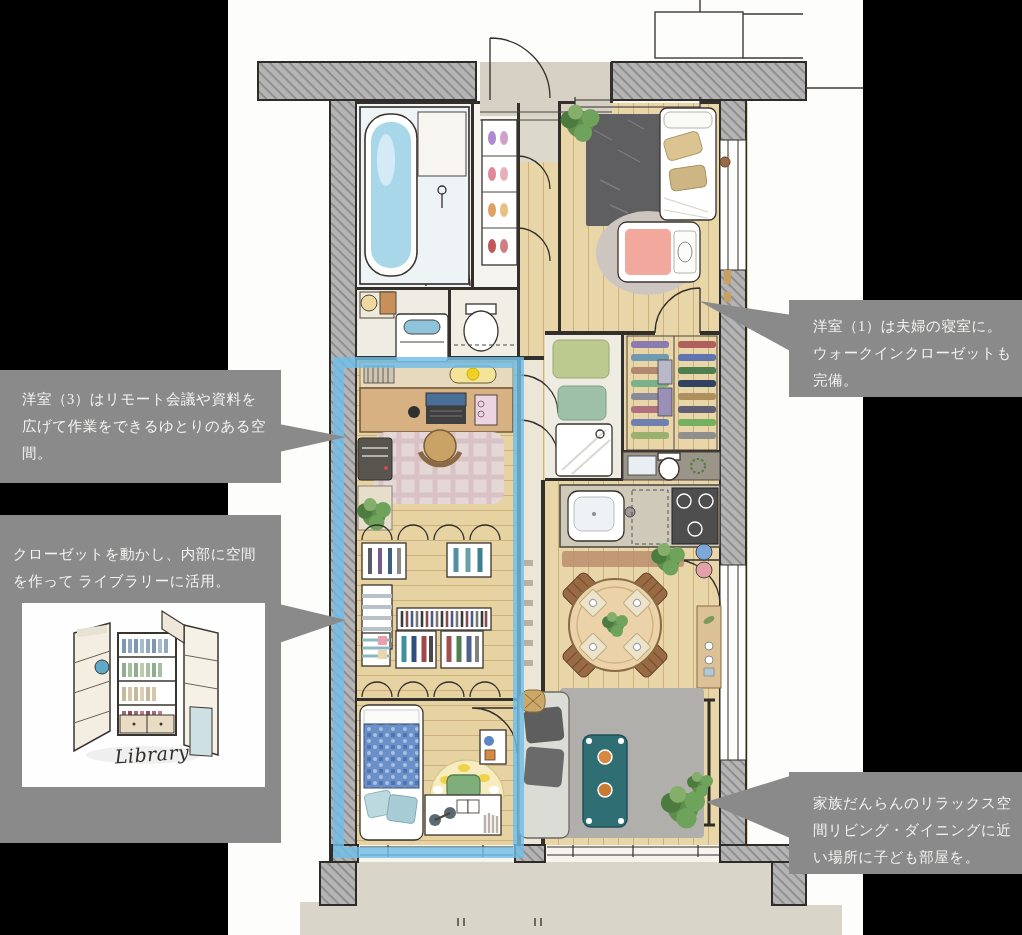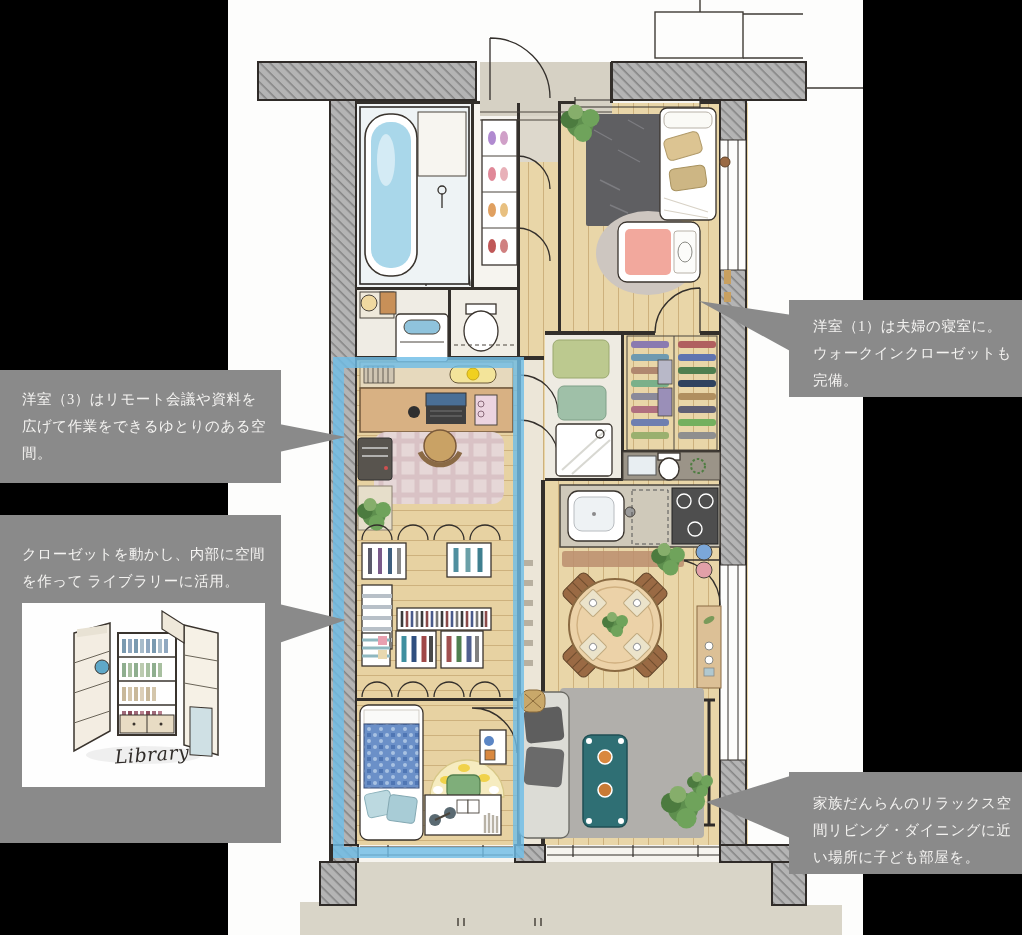--- a/index.html
+++ b/index.html
@@ -7,21 +7,21 @@
          font-family:"Liberation Serif","DejaVu Serif",serif;}
   .planwrap{position:absolute;left:228px;top:0;width:635px;height:935px;background:#fdfdfc;}
   .planwrap svg{display:block;}
   
   .hl{position:absolute;left:333px;top:357px;width:191px;height:501px;box-sizing:border-box;
       border:11px solid var(--highlight,#6fbde6);opacity:.82;}
   
   .callout{position:absolute;background:var(--callout-bg,#8a8a8a);color:var(--callout-text,#f4f3f1);
            font-size:14.5px;line-height:27px;letter-spacing:.5px;box-sizing:border-box;}
   .co-office{left:0;top:370px;width:281px;height:113px;padding:16px 10px 12px 22px;}
-  .co-library{left:0;top:515px;width:281px;height:328px;padding:26px 10px 0 22px;}
+  .co-library{left:0;top:515px;width:281px;height:328px;padding:26px 10px 0 13px;}
   .co-bedroom{left:789px;top:300px;width:233px;height:97px;padding:13px 6px 0 24px;}
   .co-living{left:789px;top:772px;width:233px;height:102px;padding:18px 6px 0 24px;}
   .ptr{position:absolute;}
   
   .libbox{position:absolute;left:22px;top:88px;width:243px;height:184px;background:#fefefe;}
   .libcap{position:absolute;left:70px;top:138px;width:120px;text-align:center;
           font-style:italic;font-size:19px;color:#2f2b28;transform:rotate(-4deg);
           font-family:"DejaVu Serif","Liberation Serif",serif;}
   svg .wl{fill:url(#ht);stroke:#2f2b28;stroke-width:2;}
   svg .fw{fill:#fff;stroke:#3a342e;stroke-width:1.3;}

